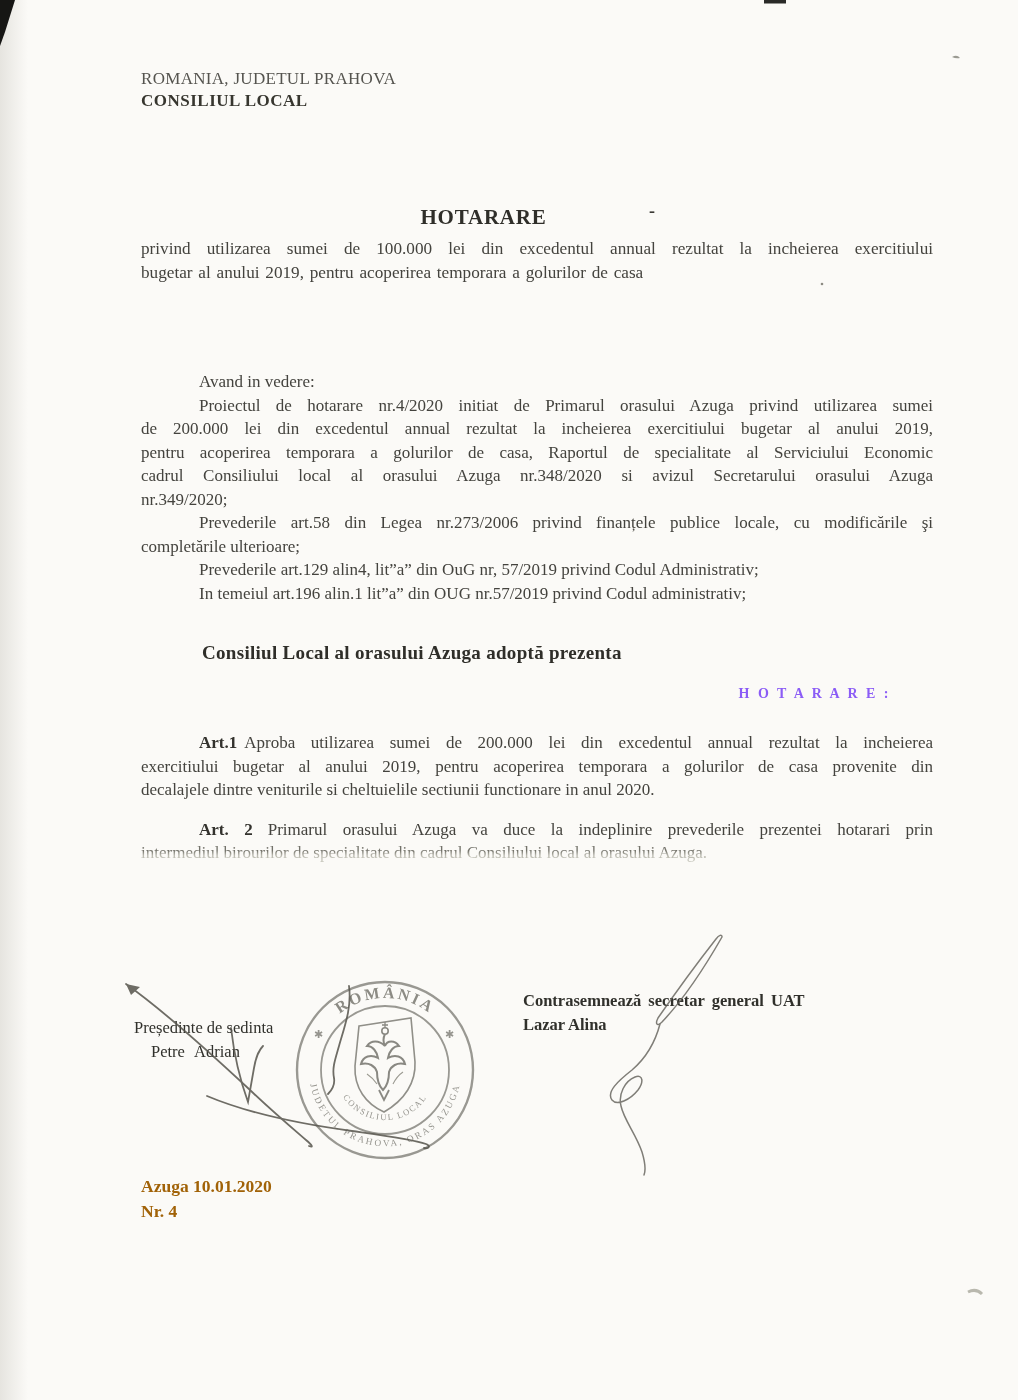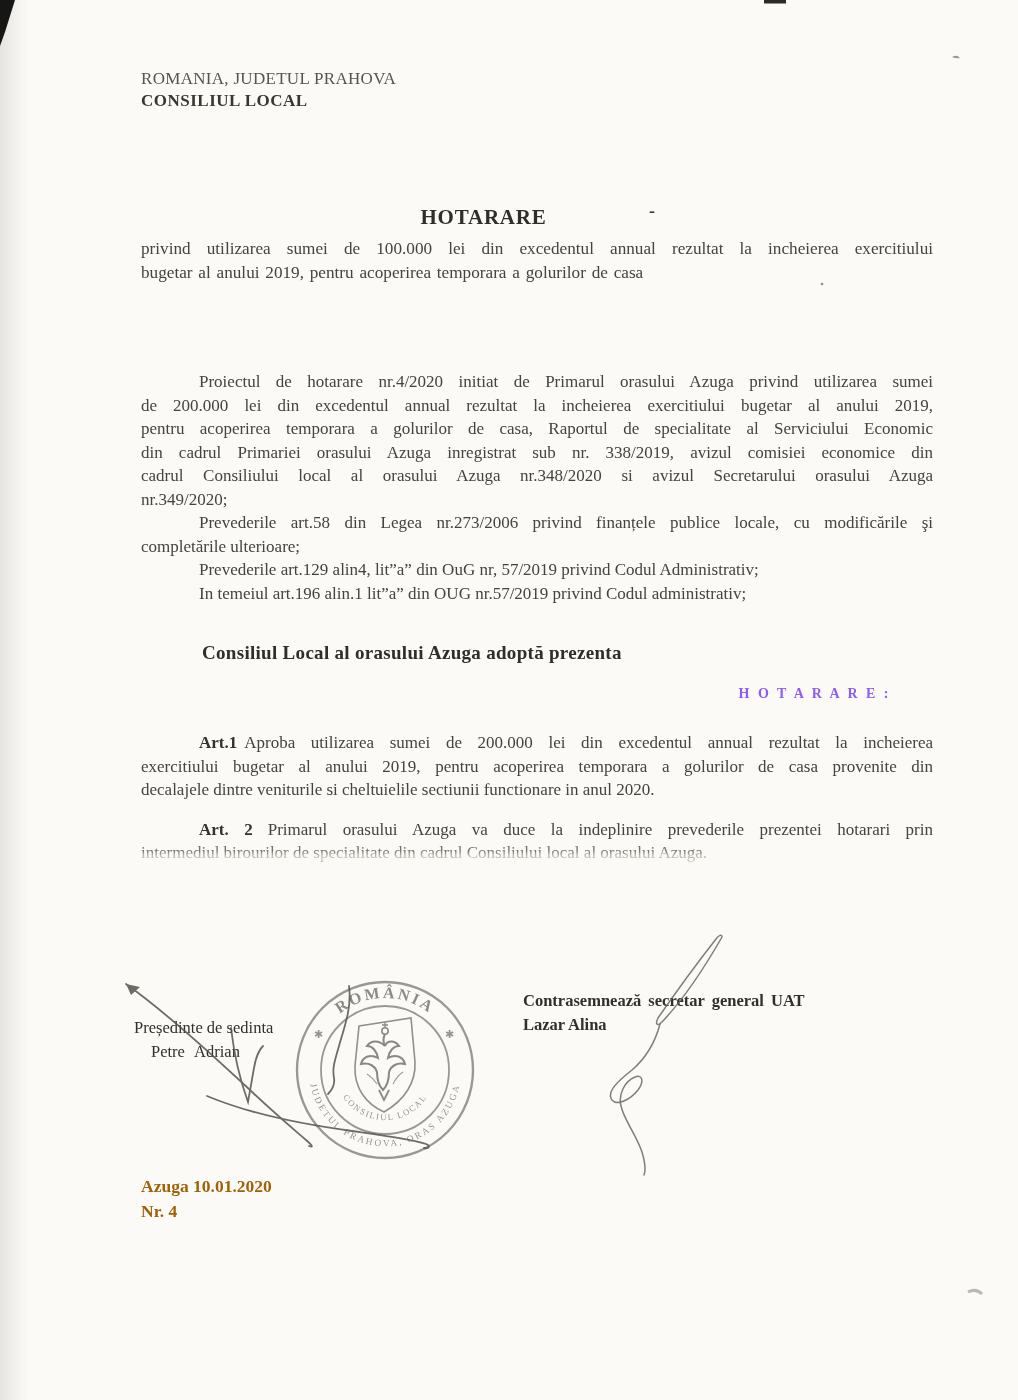--- a/index.html
+++ b/index.html
@@ -72,24 +72,24 @@
 
   <div class="blk title">HOTARARE</div>
   <div class="blk title-dash">-</div>
 
   <div class="blk subtitle">
     <div class="ln jl">privind utilizarea sumei de 100.000 lei din excedentul annual rezultat la incheierea exercitiului</div>
     <div class="ln">bugetar al anului 2019, pentru acoperirea temporara a golurilor de casa</div>
   </div>
 
   <div class="blk pre">
+    <div class="ln ind">Avand in vedere:</div>
     <div class="ln jl ind">Proiectul de hotarare nr.4/2020 initiat de Primarul orasului Azuga privind utilizarea sumei</div>
     <div class="ln jl">de 200.000 lei din excedentul annual rezultat la incheierea exercitiului bugetar al anului 2019,</div>
     <div class="ln jl">pentru acoperirea temporara a golurilor de casa, Raportul de specialitate al Serviciului Economic</div>
-    <div class="ln jl">din cadrul Primariei orasului Azuga inregistrat sub nr. 338/2019, avizul comisiei economice din</div>
     <div class="ln jl">cadrul Consiliului local al orasului Azuga nr.348/2020 si avizul Secretarului orasului Azuga</div>
     <div class="ln">nr.349/2020;</div>
     <div class="ln jl ind">Prevederile art.58 din Legea nr.273/2006 privind finanțele publice locale, cu modificările şi</div>
     <div class="ln">completările ulterioare;</div>
     <div class="ln ind">Prevederile art.129 alin4, lit”a” din OuG nr, 57/2019 privind Codul Administrativ;</div>
     <div class="ln ind">In temeiul art.196 alin.1 lit”a” din OUG nr.57/2019 privind Codul administrativ;</div>
   </div>
 
   <div class="blk adopt">Consiliul Local al orasului Azuga adoptă prezenta</div>
 

